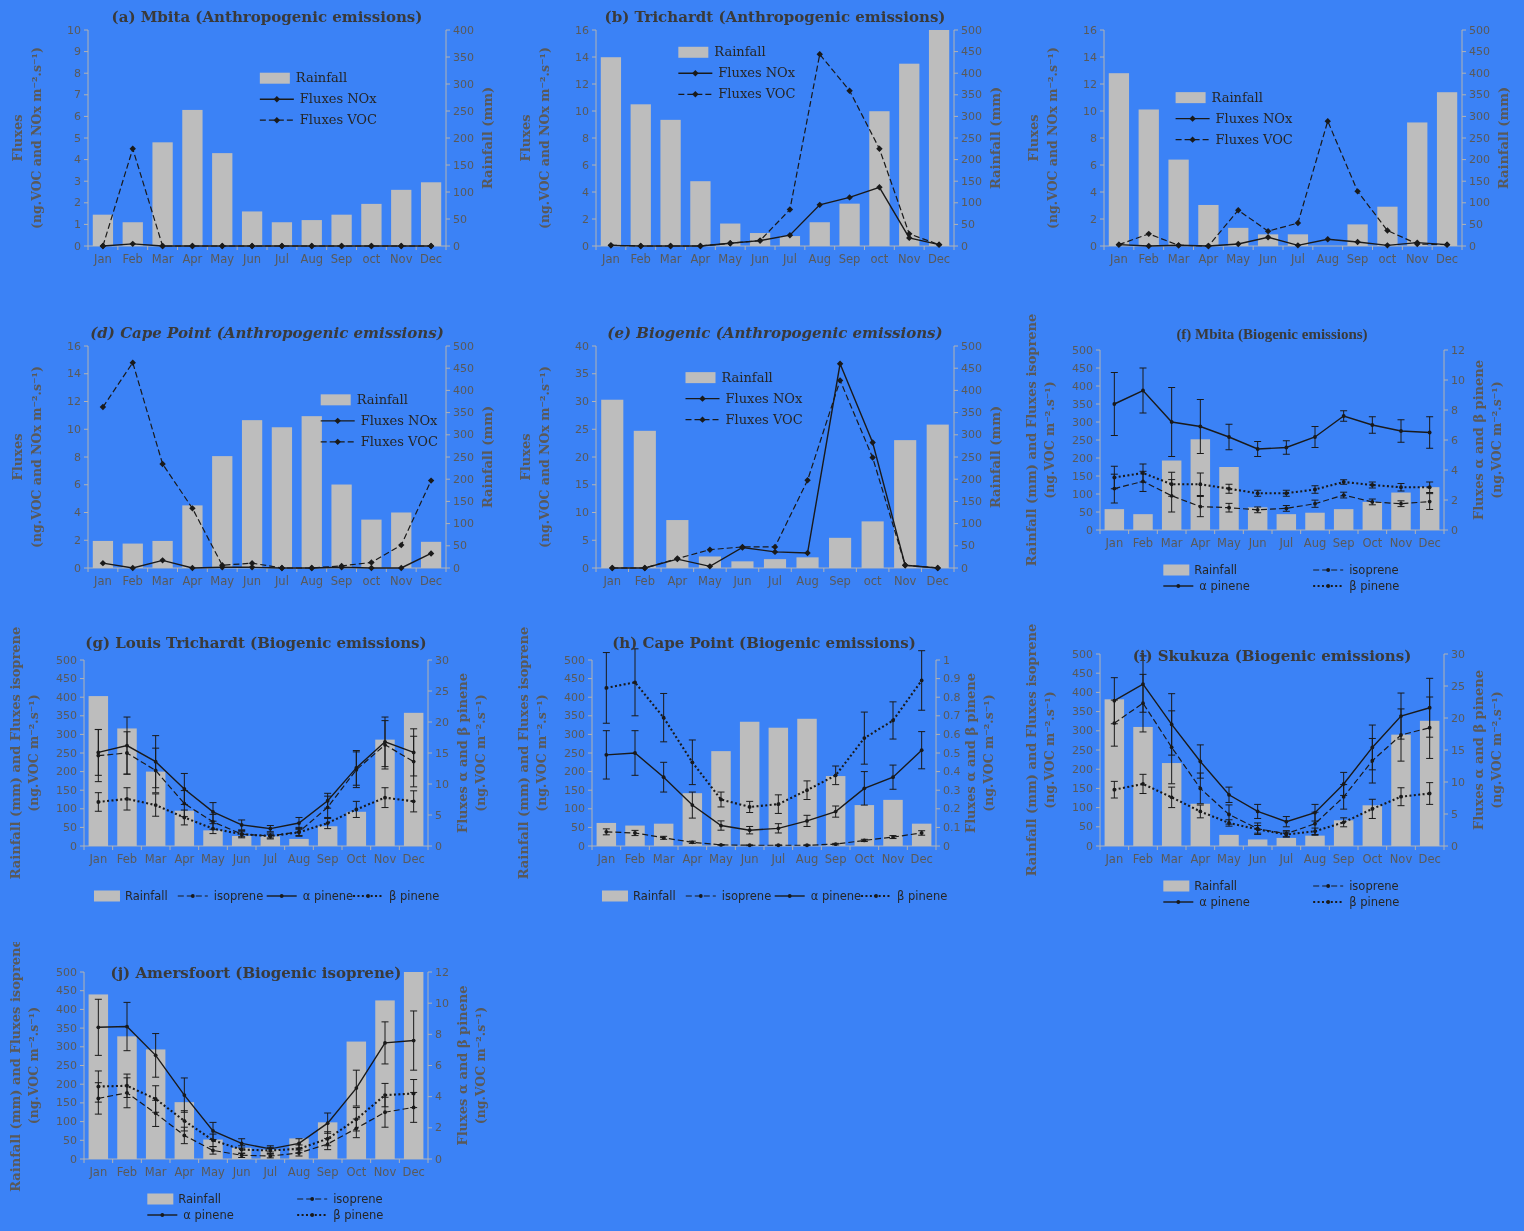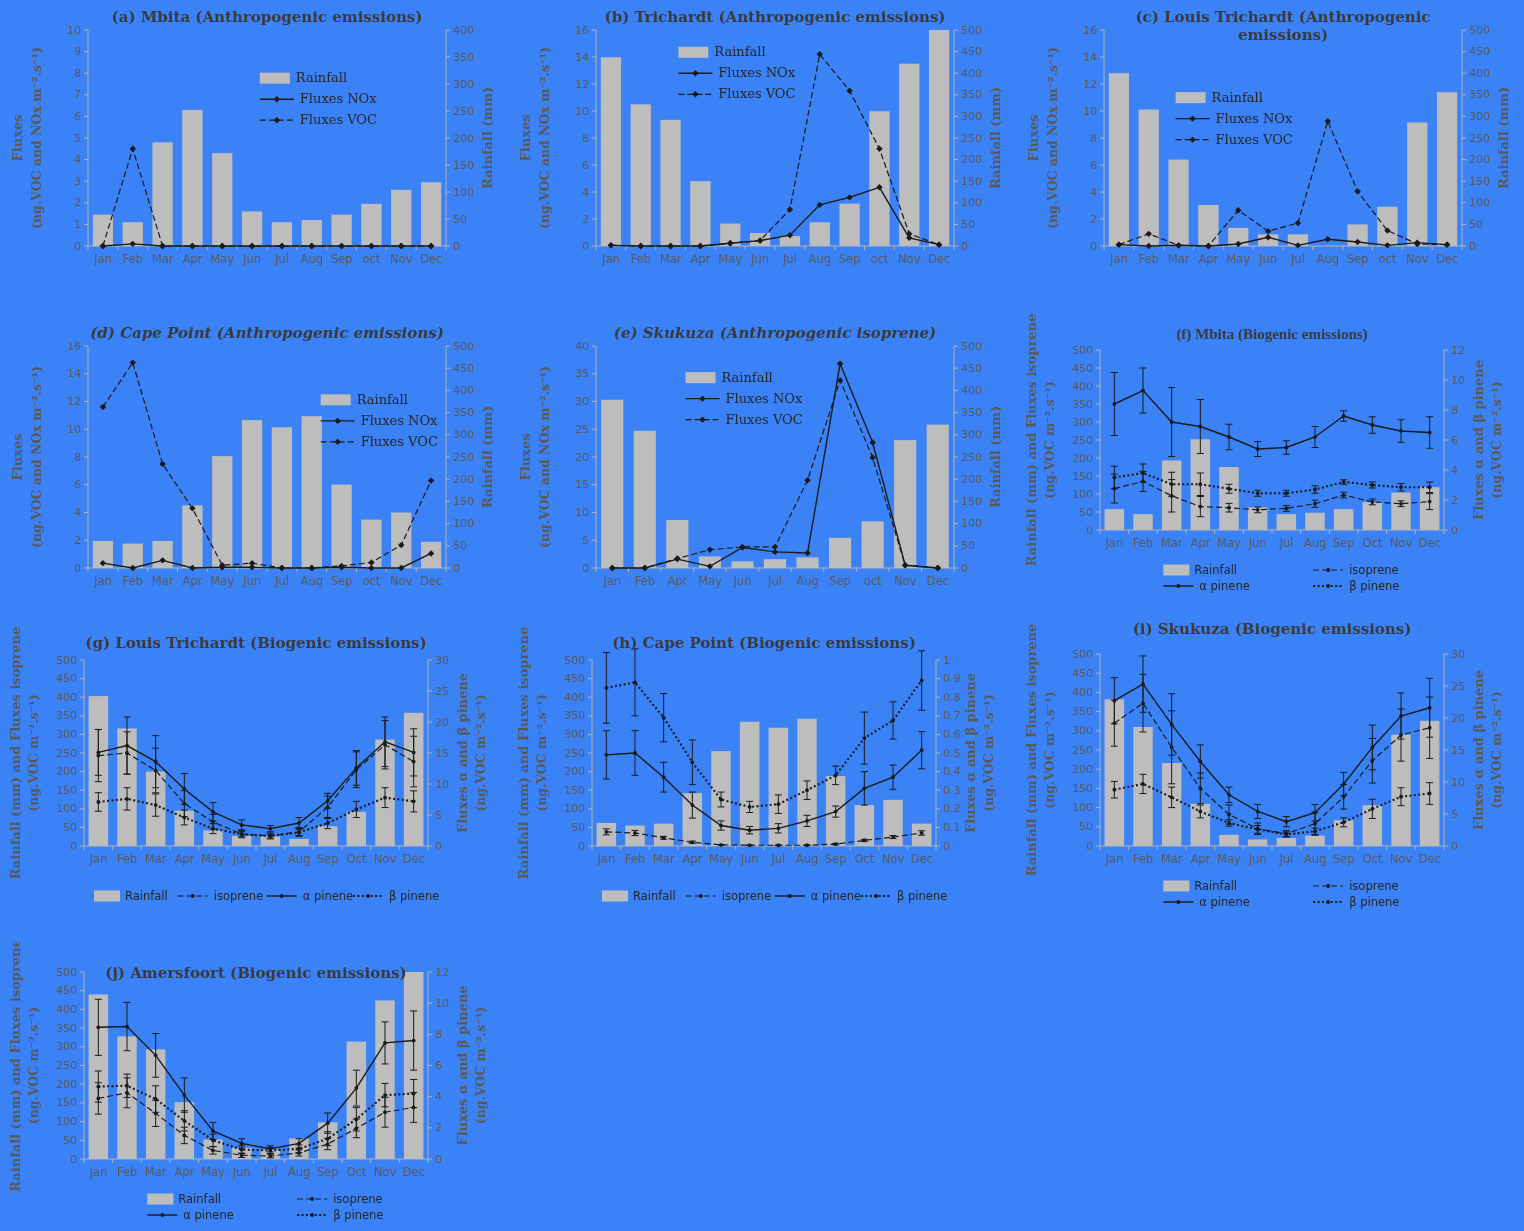--- a/index.html
+++ b/index.html
@@ -8,21 +8,21 @@
           grid-template-columns:508px 508px 508px;grid-template-rows:300px 320px 322px 289px;}
   .panel{position:relative;}
   .panel-title{position:absolute;z-index:2;text-align:center;
                font-family:"DejaVu Serif", serif;font-weight:bold;font-size:15px;color:#3a3a3a;}
   .anthro .panel-title{left:88px;right:62px;}
   .bio .panel-title{left:84px;right:80px;}
   .p-a .panel-title,.p-b .panel-title,.p-c .panel-title{top:8px;}
   .p-d .panel-title,.p-e .panel-title{top:24px;font-style:italic;}
   .p-f .panel-title{top:26px;font-family:Liberation Serif, serif;}
   .p-g .panel-title,.p-h .panel-title{top:14px;}
-  .p-i .panel-title{top:0;}
+  .p-i .panel-title{top:27px;}
   .p-j .panel-title{top:22px;}
   .chart-host{position:absolute;inset:0;}
   
   .tick{font:11px "DejaVu Sans", sans-serif;fill:#595959;}
   .month{font:11.5px "DejaVu Sans", sans-serif;fill:#595959;}
   .axis-title{font:bold 13px "DejaVu Serif", serif;fill:#595959;}
   .axis-sub{font:bold 12.5px "DejaVu Serif", serif;fill:#595959;}
   .legend-serif{font:13px "DejaVu Serif", serif;fill:#262626;}
   .legend-label{font:11.5px "DejaVu Sans", sans-serif;fill:#262626;}
 </style>
@@ -269,21 +269,20 @@
           <text x="206.34" y="56.28" class="legend-serif" text-anchor="start">Rainfall</text>
           <line x1="170.34" y1="73.28" x2="204.34" y2="73.28" stroke="#1a1a1a" stroke-width="1.4"></line>
           <path d="M 187.34 70.08 L 190.54 73.28 L 187.34 76.48 L 184.14000000000001 73.28 Z" fill="#1a1a1a"></path>
           <text x="210.34" y="77.28" class="legend-serif" text-anchor="start">Fluxes NOx</text>
           <line x1="170.34" y1="94.28" x2="204.34" y2="94.28" stroke="#1a1a1a" stroke-width="1.2" stroke-dasharray="6 3"></line>
           <path d="M 187.34 91.08 L 190.54 94.28 L 187.34 97.48 L 184.14000000000001 94.28 Z" fill="#1a1a1a"></path>
           <text x="210.34" y="98.28" class="legend-serif" text-anchor="start">Fluxes VOC</text>
         </svg></div>
   </div>
   <div class="panel anthro p-c">
-    <div class="panel-title">(c) Louis Trichardt (Anthropogenic emissions)</div>
     <div class="chart-host"><svg width="508" height="300" viewBox="0 0 508 300">
           <line x1="88" y1="30" x2="88" y2="246" stroke="#b3b3b3"></line>
           <line x1="446" y1="30" x2="446" y2="246" stroke="#b3b3b3"></line>
           <line x1="88" y1="246" x2="446" y2="246" stroke="#b3b3b3"></line>
           <line x1="84" y1="246" x2="88" y2="246" stroke="#b3b3b3"></line>
           <text x="81" y="249.5" class="tick" text-anchor="end">0</text>
           <line x1="84" y1="219" x2="88" y2="219" stroke="#b3b3b3"></line>
           <text x="81" y="222.5" class="tick" text-anchor="end">2</text>
           <line x1="84" y1="192" x2="88" y2="192" stroke="#b3b3b3"></line>
           <text x="81" y="195.5" class="tick" text-anchor="end">4</text>
@@ -512,21 +511,21 @@
           <text x="356.70000000000005" y="103.84" class="legend-serif" text-anchor="start">Rainfall</text>
           <line x1="320.70000000000005" y1="120.84" x2="354.70000000000005" y2="120.84" stroke="#1a1a1a" stroke-width="1.4"></line>
           <path d="M 337.70000000000005 117.64 L 340.90000000000003 120.84 L 337.70000000000005 124.04 L 334.50000000000006 120.84 Z" fill="#1a1a1a"></path>
           <text x="360.70000000000005" y="124.84" class="legend-serif" text-anchor="start">Fluxes NOx</text>
           <line x1="320.70000000000005" y1="141.84" x2="354.70000000000005" y2="141.84" stroke="#1a1a1a" stroke-width="1.2" stroke-dasharray="6 3"></line>
           <path d="M 337.70000000000005 138.64000000000001 L 340.90000000000003 141.84 L 337.70000000000005 145.04 L 334.50000000000006 141.84 Z" fill="#1a1a1a"></path>
           <text x="360.70000000000005" y="145.84" class="legend-serif" text-anchor="start">Fluxes VOC</text>
         </svg></div>
   </div>
   <div class="panel anthro p-e">
-    <div class="panel-title">(e) Skukuza (Anthropogenic isoprene)</div>
+    <div class="panel-title">(e) Biogenic (Anthropogenic emissions)</div>
     <div class="chart-host"><svg width="508" height="320" viewBox="0 0 508 320">
           <line x1="88" y1="46" x2="88" y2="268" stroke="#b3b3b3"></line>
           <line x1="446" y1="46" x2="446" y2="268" stroke="#b3b3b3"></line>
           <line x1="88" y1="268" x2="446" y2="268" stroke="#b3b3b3"></line>
           <line x1="84" y1="268" x2="88" y2="268" stroke="#b3b3b3"></line>
           <text x="81" y="271.5" class="tick" text-anchor="end">0</text>
           <line x1="84" y1="240.25" x2="88" y2="240.25" stroke="#b3b3b3"></line>
           <text x="81" y="243.75" class="tick" text-anchor="end">5</text>
           <line x1="84" y1="212.5" x2="88" y2="212.5" stroke="#b3b3b3"></line>
           <text x="81" y="216" class="tick" text-anchor="end">10</text>
@@ -1609,21 +1608,21 @@
           <text x="333.18" y="270" class="legend-label" text-anchor="start">isoprene</text>
           <line x1="147.32" y1="282" x2="177.32" y2="282" stroke="#1a1a1a" stroke-width="1.4"></line>
           <circle cx="162.32" cy="282" r="1.9" fill="#1a1a1a"></circle>
           <text x="183.32" y="286" class="legend-label" text-anchor="start">α pinene</text>
           <line x1="297.18" y1="282" x2="327.18" y2="282" stroke="#1a1a1a" stroke-width="2.1" stroke-dasharray="2 2.4"></line>
           <circle cx="312.18" cy="282" r="1.9" fill="#1a1a1a"></circle>
           <text x="333.18" y="286" class="legend-label" text-anchor="start">β pinene</text>
         </svg></div>
   </div>
   <div class="panel bio p-j">
-    <div class="panel-title">(j) Amersfoort (Biogenic emissions)</div>
+    <div class="panel-title">(j) Amersfoort (Biogenic isoprene)</div>
     <div class="chart-host"><svg width="508" height="289" viewBox="0 0 508 289">
           <line x1="84" y1="30" x2="84" y2="217" stroke="#b3b3b3"></line>
           <line x1="428" y1="30" x2="428" y2="217" stroke="#b3b3b3"></line>
           <line x1="84" y1="217" x2="428" y2="217" stroke="#b3b3b3"></line>
           <line x1="80" y1="217" x2="84" y2="217" stroke="#b3b3b3"></line>
           <text x="77" y="220.5" class="tick" text-anchor="end">0</text>
           <line x1="80" y1="198.3" x2="84" y2="198.3" stroke="#b3b3b3"></line>
           <text x="77" y="201.8" class="tick" text-anchor="end">50</text>
           <line x1="80" y1="179.6" x2="84" y2="179.6" stroke="#b3b3b3"></line>
           <text x="77" y="183.1" class="tick" text-anchor="end">100</text>

